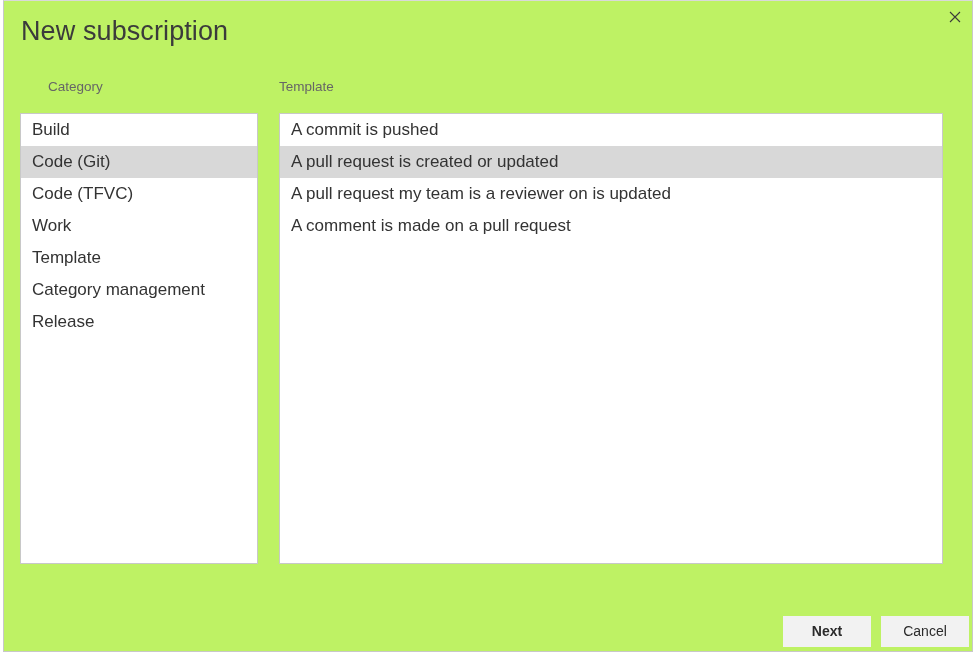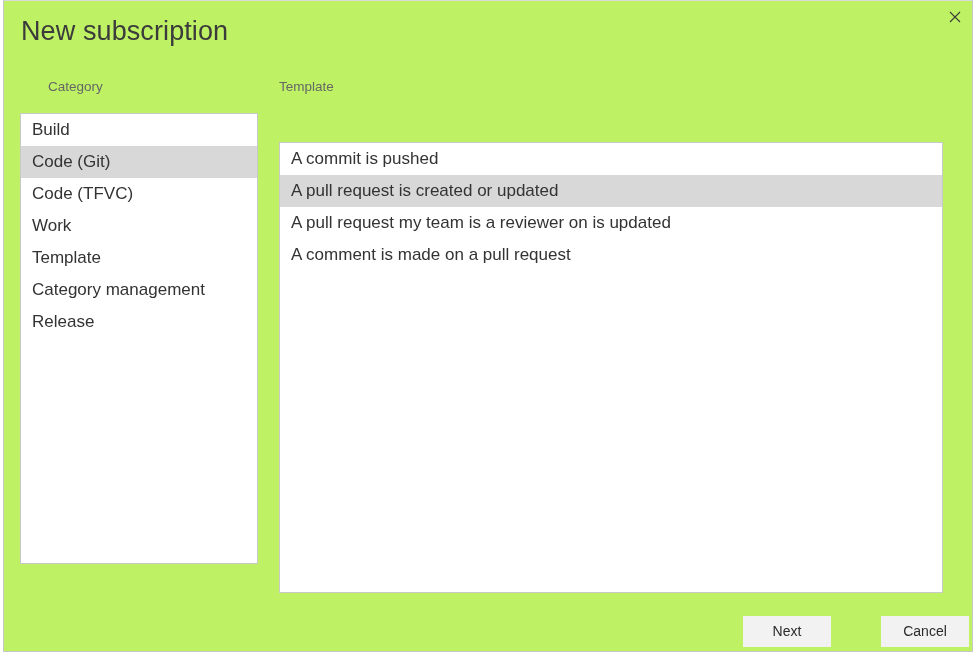--- a/index.html
+++ b/index.html
@@ -75,21 +75,21 @@
   .listbox {
     position: absolute;
     top: 112px;
     height: 451px;
     background: #ffffff;
     border: 1px solid #c8c8c8;
     box-sizing: border-box;
     overflow: hidden;
   }
   .listbox-category { left: 16px; width: 238px; }
-  .listbox-template { left: 275px; width: 664px; margin-top: 29px; }
+  .listbox-template { left: 275px; width: 664px; }
 
   .list-item {
     height: 32px;
     line-height: 32px;
     padding: 0 0 0 11px;
     font-size: 17px;
     color: #333333;
     white-space: nowrap;
     overflow: hidden;
     text-overflow: ellipsis;
@@ -110,21 +110,21 @@
     border: 1px solid #f2f2f2;
     box-sizing: border-box;
     font-family: "Liberation Sans", "DejaVu Sans", sans-serif;
     font-size: 14px;
     color: #2b2b2b;
     cursor: pointer;
     padding: 0;
     line-height: 29px;
     text-align: center;
   }
-  .btn-next { left: 739px; }
+  .btn-next { left: 779px; font-weight: bold; }
   .btn-cancel { left: 877px; }
 </style>
 </head>
 <body>
 
 <div class="dialog">
 
   <button class="close-button" aria-label="Close">
     <span>
       <svg width="12" height="12" viewBox="0 0 12 12" aria-hidden="true">

